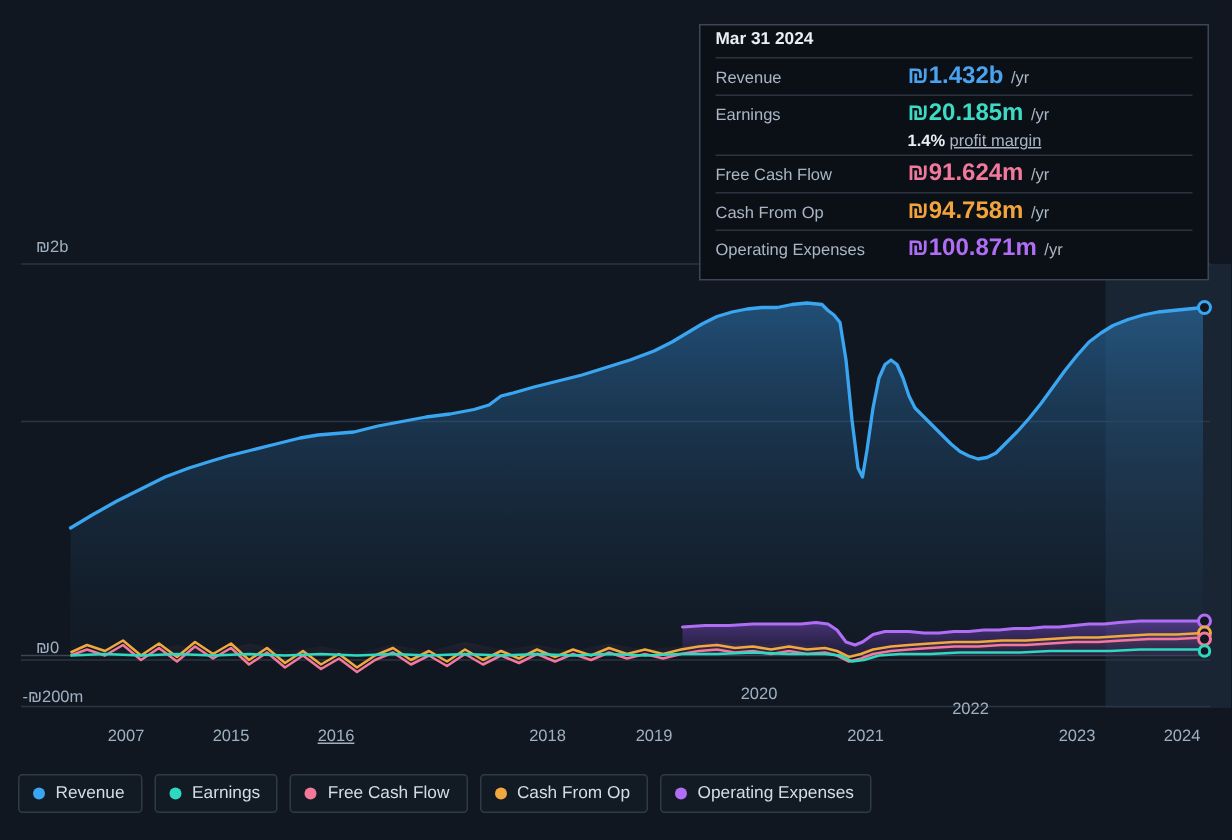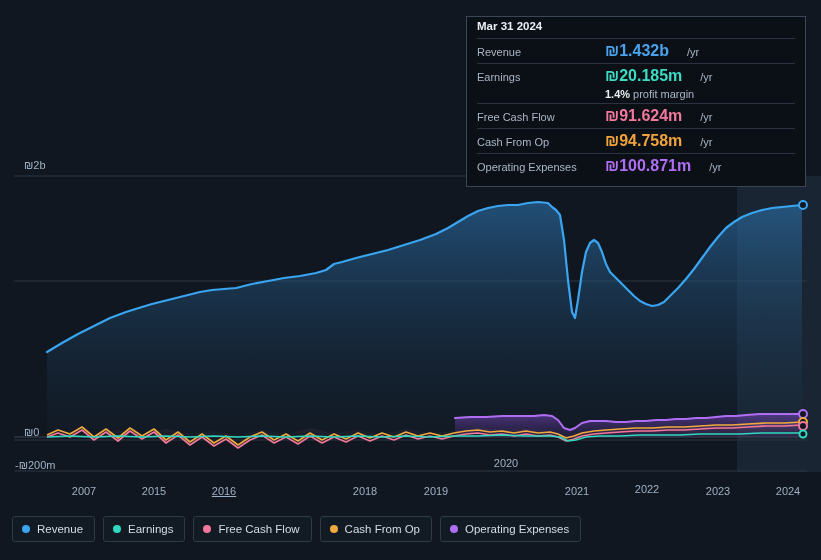--- a/index.html
+++ b/index.html
@@ -55,25 +55,25 @@
     font-size: 11px;
     flex: none;
   }
   .tt-row .tt-val {
     font-weight: bold;
     font-size: 16px;
   }
   .tt-row .tt-unit {
     color: #aab6c4;
     font-size: 11px;
-    margin-left: 18px;
+    margin-left: 5px;
   }
   .tt-row.nosep { border-top: none; padding-top: 0; }
   .tt-sub-val { color: #e9eef4; font-weight: bold; font-size: 11px; }
-  .tt-sub-text { color: #aab6c4; font-size: 11px; margin-left: 3px; }
+  .tt-sub-text { color: #aab6c4; font-size: 11px; margin-left: 3px; text-decoration: underline; }
 
   
   .axis-label {
     position: absolute;
     color: #9fb0c2;
     font-size: 11px;
     white-space: nowrap;
   }
   .x-tick {
     position: absolute;
@@ -218,21 +218,21 @@
   <div class="axis-label" style="left:15px; top:459px;">-₪200m</div>
 
   <div class="x-tick" style="left:84px; top:485px;">2007</div>
   <div class="x-tick" style="left:154px; top:485px;">2015</div>
   <div class="x-tick" style="left:224px; top:485px;text-decoration:underline;">2016</div>
   <div class="x-tick" style="left:294px; top:485px;margin-top:37px;">2017</div>
   <div class="x-tick" style="left:365px; top:485px;">2018</div>
   <div class="x-tick" style="left:436px; top:485px;">2019</div>
   <div class="x-tick" style="left:506px; top:457px;">2020</div>
   <div class="x-tick" style="left:577px; top:485px;">2021</div>
-  <div class="x-tick" style="left:647px; top:483px;text-align:right;">2022</div>
+  <div class="x-tick" style="left:647px; top:467px;text-align:right;">2022</div>
   <div class="x-tick" style="left:718px; top:485px;">2023</div>
   <div class="x-tick" style="left:788px; top:485px;">2024</div>
 
   <div class="legend">
     <div class="legend-item">
       <span class="legend-dot" style="background:#3aa5f0"></span>
       <span>Revenue</span>
     </div>
     <div class="legend-item">
       <span class="legend-dot" style="background:#2fd9bf"></span>

